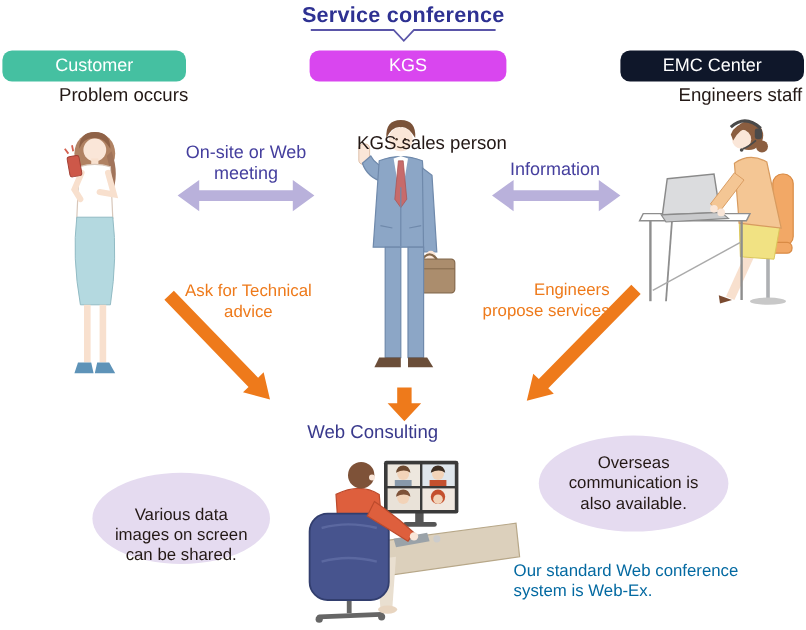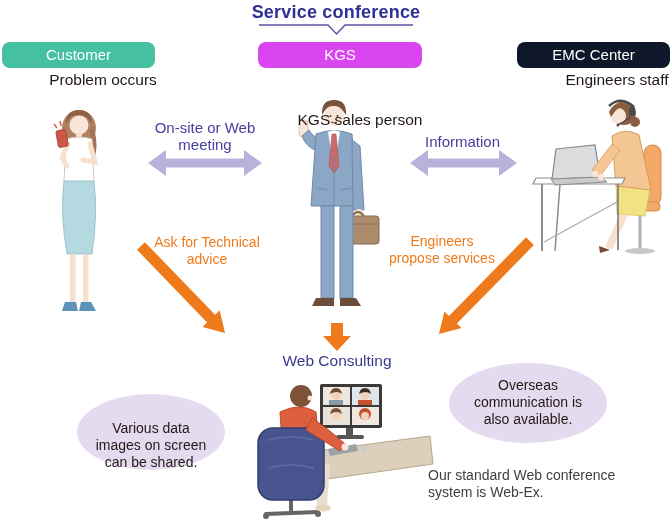--- a/index.html
+++ b/index.html
@@ -27,27 +27,27 @@
   }
   .sub-customer{left:0px;width:158px;}
   .sub-kgs{left:256px;width:160px;margin-top:40px;}
   .sub-emc{left:514px;width:158px;}
   
   .purple-label{color:#453F9E;font-size:15px;line-height:1.1;text-align:center;}
   .lbl-meeting{left:139px;top:120px;width:132px;}
   .lbl-information{left:400px;top:134px;width:125px;}
   .orange-label{color:#EE7A1B;font-size:14px;line-height:1.18;text-align:center;}
   .lbl-advice{left:128px;top:234px;width:158px;}
-  .lbl-engineers{left:376px;top:233px;width:132px;}
-  .lbl-webconsulting{left:256px;top:352px;width:162px;color:#39398C;font-size:15.5px;text-align:center;}
+  .lbl-engineers{left:376px;top:233px;width:132px;text-align:right;}
+  .lbl-webconsulting{left:256px;top:352px;width:162px;color:#39398C;font-size:15.5px;}
   
   .callout-text{font-size:14px;line-height:1.22;color:#231815;text-align:center;}
   .callout-left{left:77px;top:420px;width:148px;}
   .callout-right{left:450px;top:377px;width:156px;}
-  .footnote{left:428px;top:467px;width:232px;font-size:14px;line-height:1.22;color:#404040;text-align:left;}
+  .footnote{left:428px;top:467px;width:232px;font-size:14px;line-height:1.22;color:#0369a1;text-align:left;}
   svg{display:block;}
 </style>
 </head>
 <body>
 
 <div id="stage">
 
   <svg class="abs" width="672" height="525" viewBox="0 0 672 525" style="left:0;top:0;">
 
     <polyline points="259,25 328,25 336.5,34 345,25 413,25" fill="none" stroke="#5A55A8" stroke-width="1.5"></polyline>

